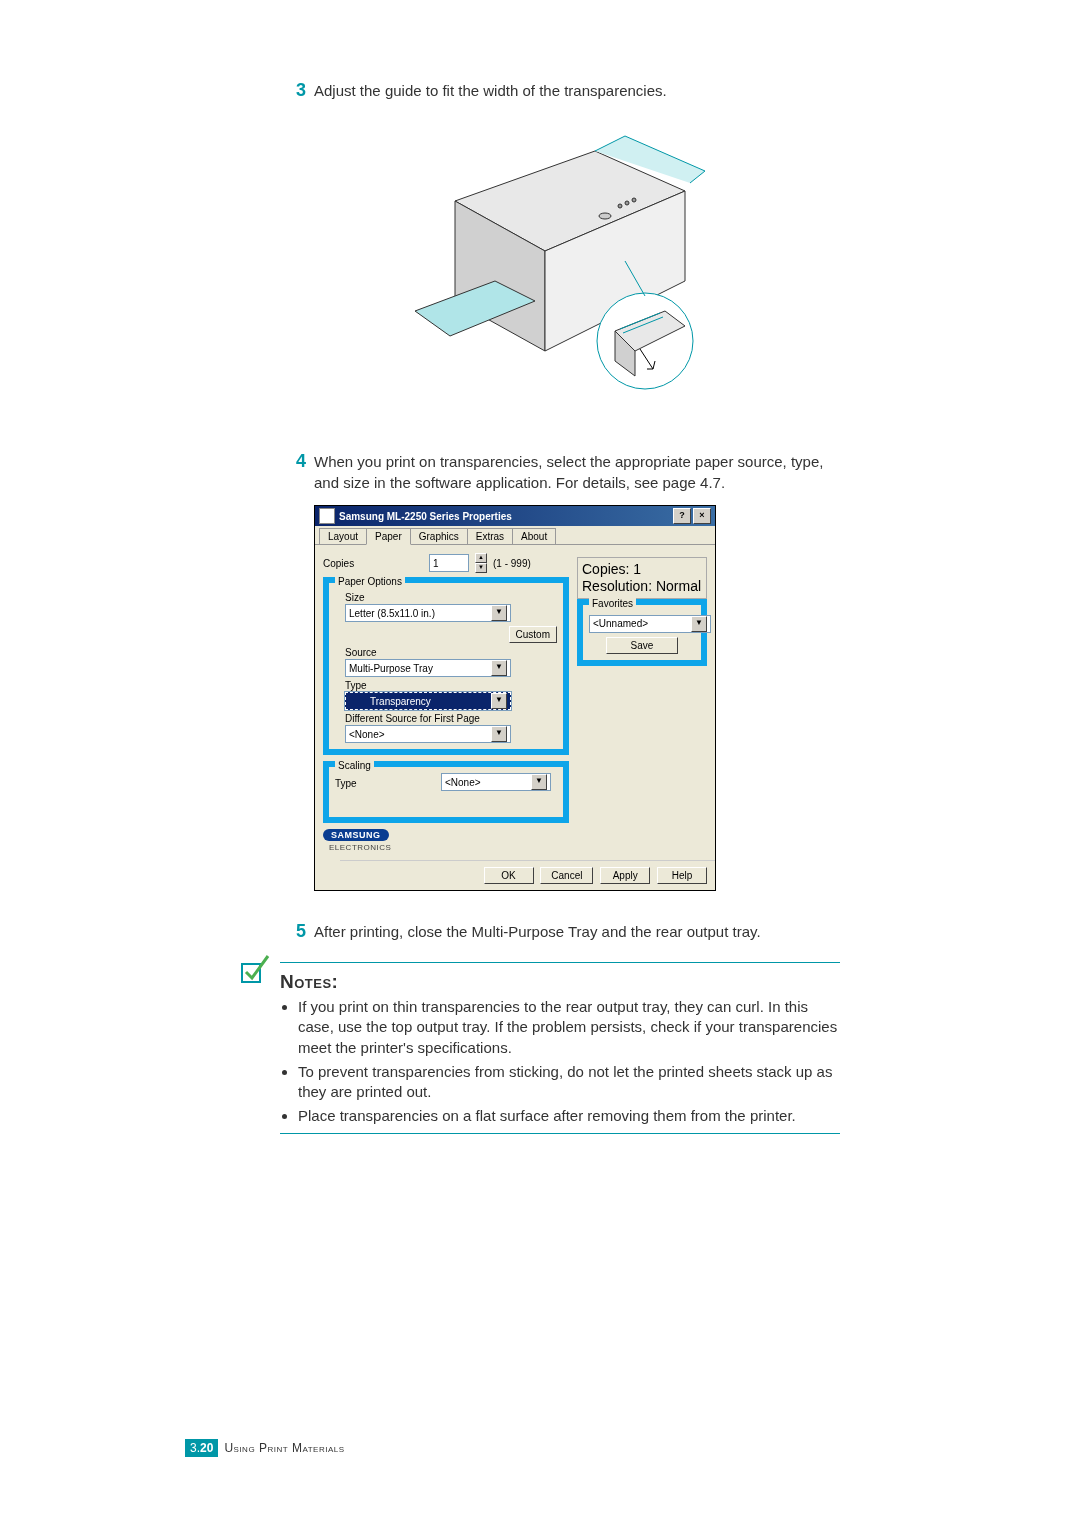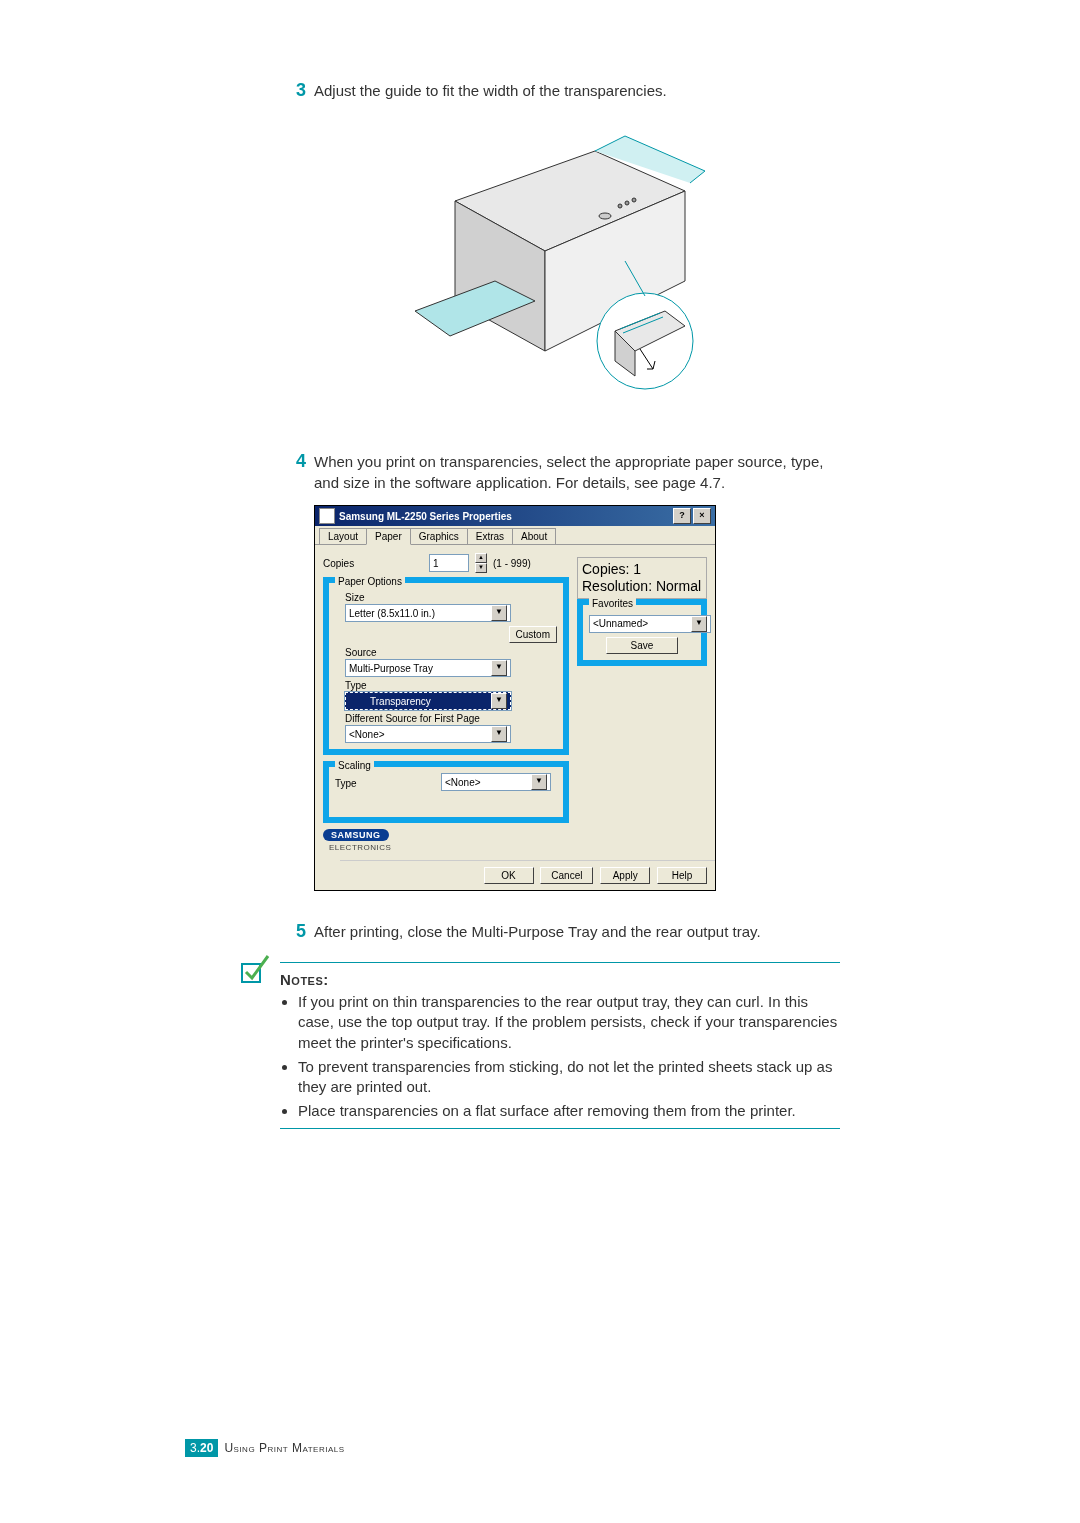--- a/index.html
+++ b/index.html
@@ -258,21 +258,21 @@
     width: 30px;
     height: 30px;
   }
   .notes-line {
     border-top: 1px solid #0097a7;
     margin: 4px 0 8px 0;
   }
   .notes-title {
     font-weight: bold;
     font-variant: small-caps;
-    font-size: 15px;
+    font-size: 19px;
     letter-spacing: 0.5px;
     margin-bottom: 4px;
   }
   .notes-ul {
     margin: 0 0 6px 0;
     padding-left: 18px;
   }
   .notes-ul li {
     margin-bottom: 4px;
     line-height: 1.35;

